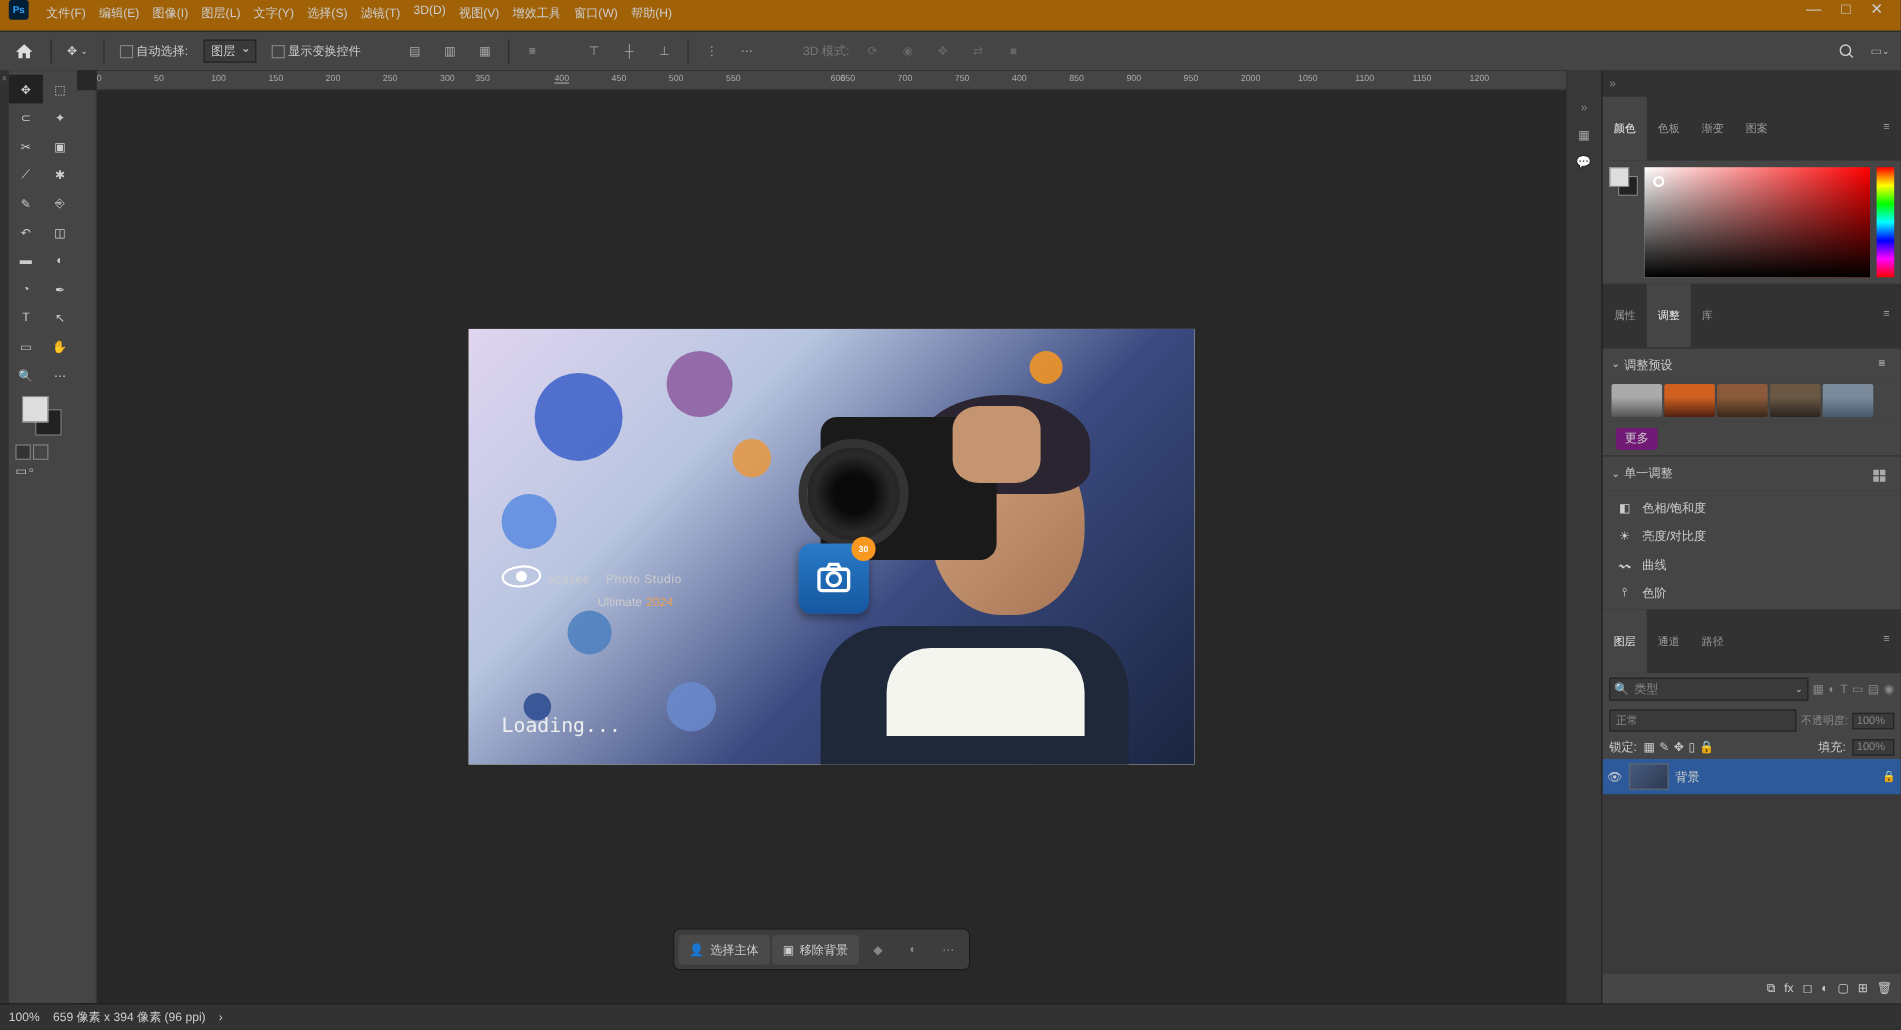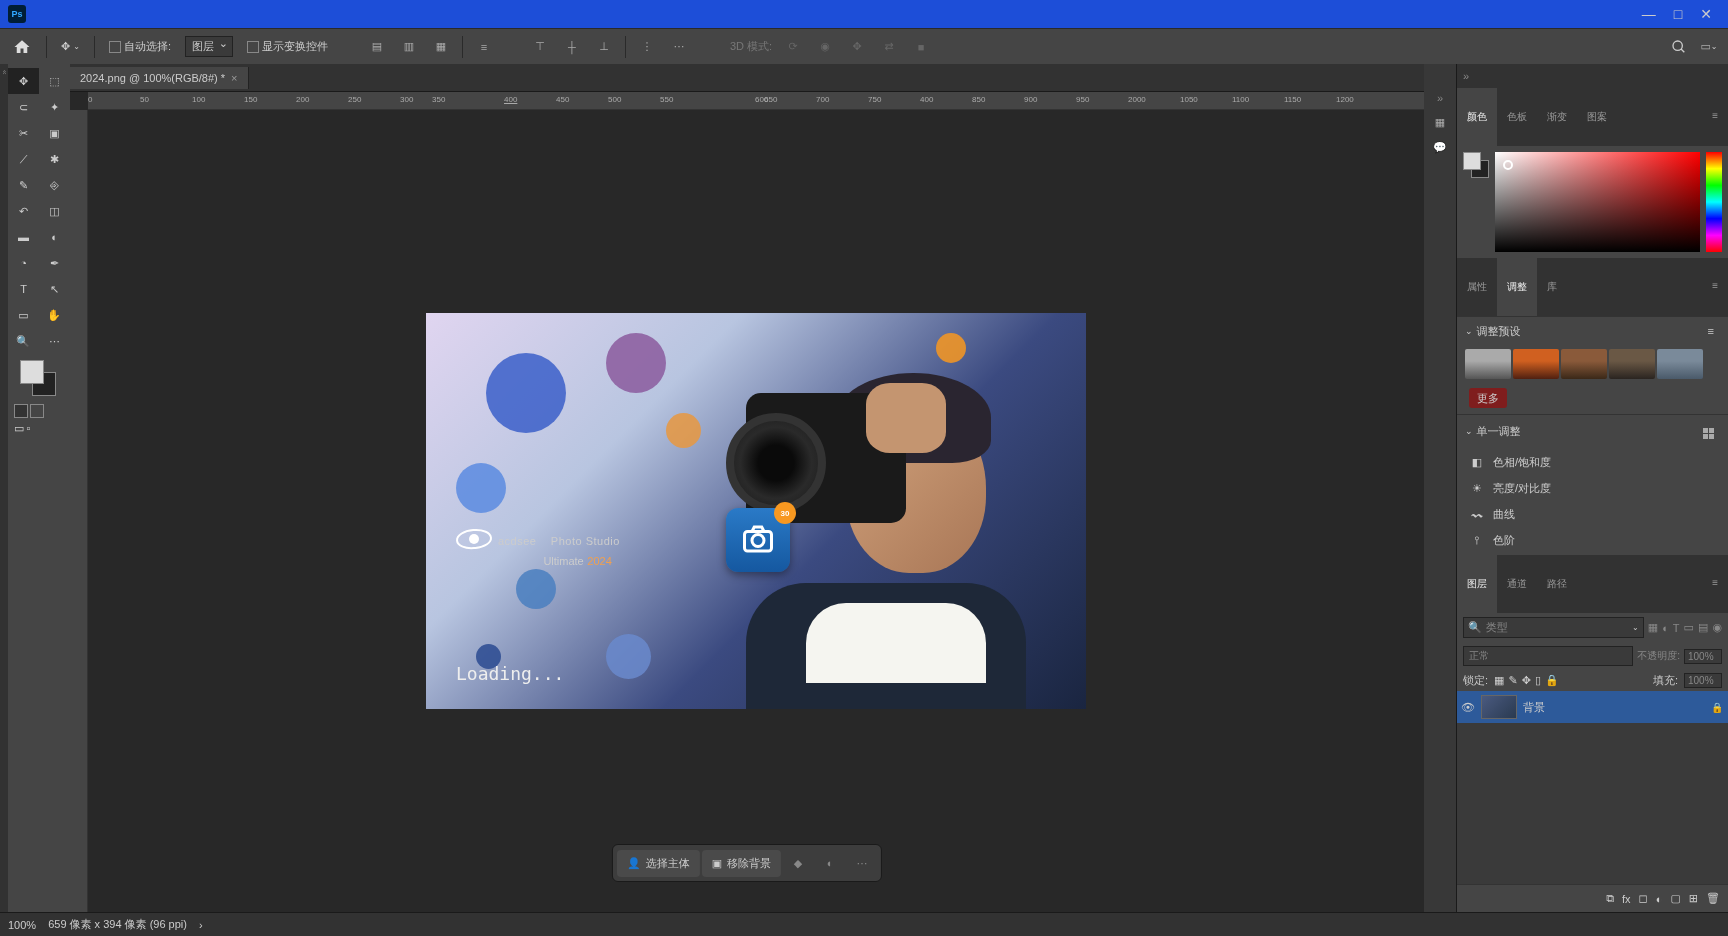--- a/index.html
+++ b/index.html
@@ -1,17 +1,17 @@
 <!DOCTYPE html>
 <html><head>
 <meta charset="utf-8">
 <style>
 *{margin:0;padding:0;box-sizing:border-box;font-family:"Microsoft YaHei",Arial,sans-serif;font-size:11px;color:#ccc;user-select:none}
 body{background:#323232;width:1728px;height:936px;overflow:hidden;position:relative}
-.menubar{height:28px;background:#1d4ed8;display:flex;align-items:center;padding:0 8px;gap:4px}
+.menubar{height:28px;background:#a16207;display:flex;align-items:flex-start;padding:0 8px;gap:4px}
 .ps-logo{width:18px;height:18px;background:#001e36;border-radius:3px;display:flex;align-items:center;justify-content:center;font-size:9px;font-weight:bold;color:#31a8ff;margin-right:6px}
 .menu-item{padding:4px 6px;cursor:pointer}
 .win-controls{margin-left:auto;display:flex;gap:18px;padding-right:8px}
 .win-btn{font-size:14px;cursor:pointer;color:#ccc}
 .toolbar{height:36px;background:#454545;border-top:1px solid #2a2a2a;display:flex;align-items:center;padding:0 8px;gap:10px}
 .home-btn{width:28px;height:28px;display:flex;align-items:center;justify-content:center;cursor:pointer}
 .tb-sep{width:1px;height:22px;background:#2a2a2a}
 .tb-btn{padding:2px 4px;cursor:pointer;display:flex;align-items:center;gap:3px}
 .checkbox{width:12px;height:12px;border:1px solid #888}
 .dropdown{background:#3a3a3a;border:1px solid #222;padding:2px 18px 2px 6px;position:relative}
@@ -99,20 +99,34 @@
 .panel-more{margin-left:auto;padding:2px 6px;cursor:pointer}
 .grid-icon{display:inline-grid;grid-template-columns:5px 5px;gap:1px}
 .grid-icon span{width:5px;height:5px;background:#aaa}
 .side-dock{width:32px;background:#383838;display:flex;flex-direction:column;align-items:center;padding-top:28px;gap:12px}
 </style>
 </head>
 <body>
 
 <div class="menubar">
   <div class="ps-logo">Ps</div>
+  <div id="menu-items" style="display: flex;">
+      <div class="menu-item">文件(F)</div>
+      <div class="menu-item">编辑(E)</div>
+      <div class="menu-item">图像(I)</div>
+      <div class="menu-item">图层(L)</div>
+      <div class="menu-item">文字(Y)</div>
+      <div class="menu-item">选择(S)</div>
+      <div class="menu-item">滤镜(T)</div>
+      <div class="menu-item">3D(D)</div>
+      <div class="menu-item">视图(V)</div>
+      <div class="menu-item">增效工具</div>
+      <div class="menu-item">窗口(W)</div>
+      <div class="menu-item">帮助(H)</div>
+    </div>
   <div class="win-controls">
     <span class="win-btn">—</span>
     <span class="win-btn">□</span>
     <span class="win-btn">✕</span>
   </div>
 </div>
 
 <div class="toolbar">
   <div class="home-btn">
       <svg width="18" height="18" viewBox="0 0 24 24" fill="#ddd">
@@ -218,26 +232,20 @@
         <div class="mask-btn dark"></div>
         <div class="mask-btn"></div>
       </div>
     <div class="screen-row">
         <span>▭</span>
         <span>▫</span>
       </div>
   </div>
 
   <div class="canvas-area">
-    <div class="tabs">
-      <div class="tab">
-        <span>2024.png @ 100%(RGB/8#) *</span>
-        <span class="tab-close">×</span>
-      </div>
-    </div>
     <div class="canvas-viewport">
       <div class="ruler-h" id="ruler-h">
           <span class="ruler-tick" style="left: 0px; top: 3px;">0</span>
           <span class="ruler-tick" style="left: 52px; top: 3px;">50</span>
           <span class="ruler-tick" style="left: 104px; top: 3px;">100</span>
           <span class="ruler-tick" style="left: 156px; top: 3px;">150</span>
           <span class="ruler-tick" style="left: 208px; top: 3px;">200</span>
           <span class="ruler-tick" style="left: 260px; top: 3px;">250</span>
           <span class="ruler-tick" style="left: 312px; top: 3px;">300</span>
           <span class="ruler-tick" style="left: 344px; top: 3px;">350</span>
@@ -347,21 +355,21 @@
         <span>调整预设</span>
         <span class="panel-more">≡</span>
       </div>
     <div class="presets">
       <div class="preset" style="background:linear-gradient(180deg,#aaa 40%,#555)"></div>
       <div class="preset" style="background:linear-gradient(180deg,#d06020 40%,#502010)"></div>
       <div class="preset" style="background:linear-gradient(180deg,#8a5a3a 40%,#3a2818)"></div>
       <div class="preset" style="background:linear-gradient(180deg,#6a5845 40%,#2a2420)"></div>
       <div class="preset" style="background:linear-gradient(180deg,#7a8a9a 40%,#4a5a6a)"></div>
     </div>
-    <div style="padding:8px 12px;background:#454545"><span style="background:#7f1d1d;padding:4px 8px;border-radius:3px;cursor:pointer">更多</span></div>
+    <div style="padding:8px 12px;background:#454545"><span style="background:#701a75;padding:4px 8px;border-radius:3px;cursor:pointer">更多</span></div>
     <div class="section-hdr">
         <span class="chev">⌄</span>
         <span>单一调整</span>
         <span class="panel-more"><span class="grid-icon">
             <span></span>
             <span></span>
             <span></span>
             <span></span>
           </span></span>
       </div>

